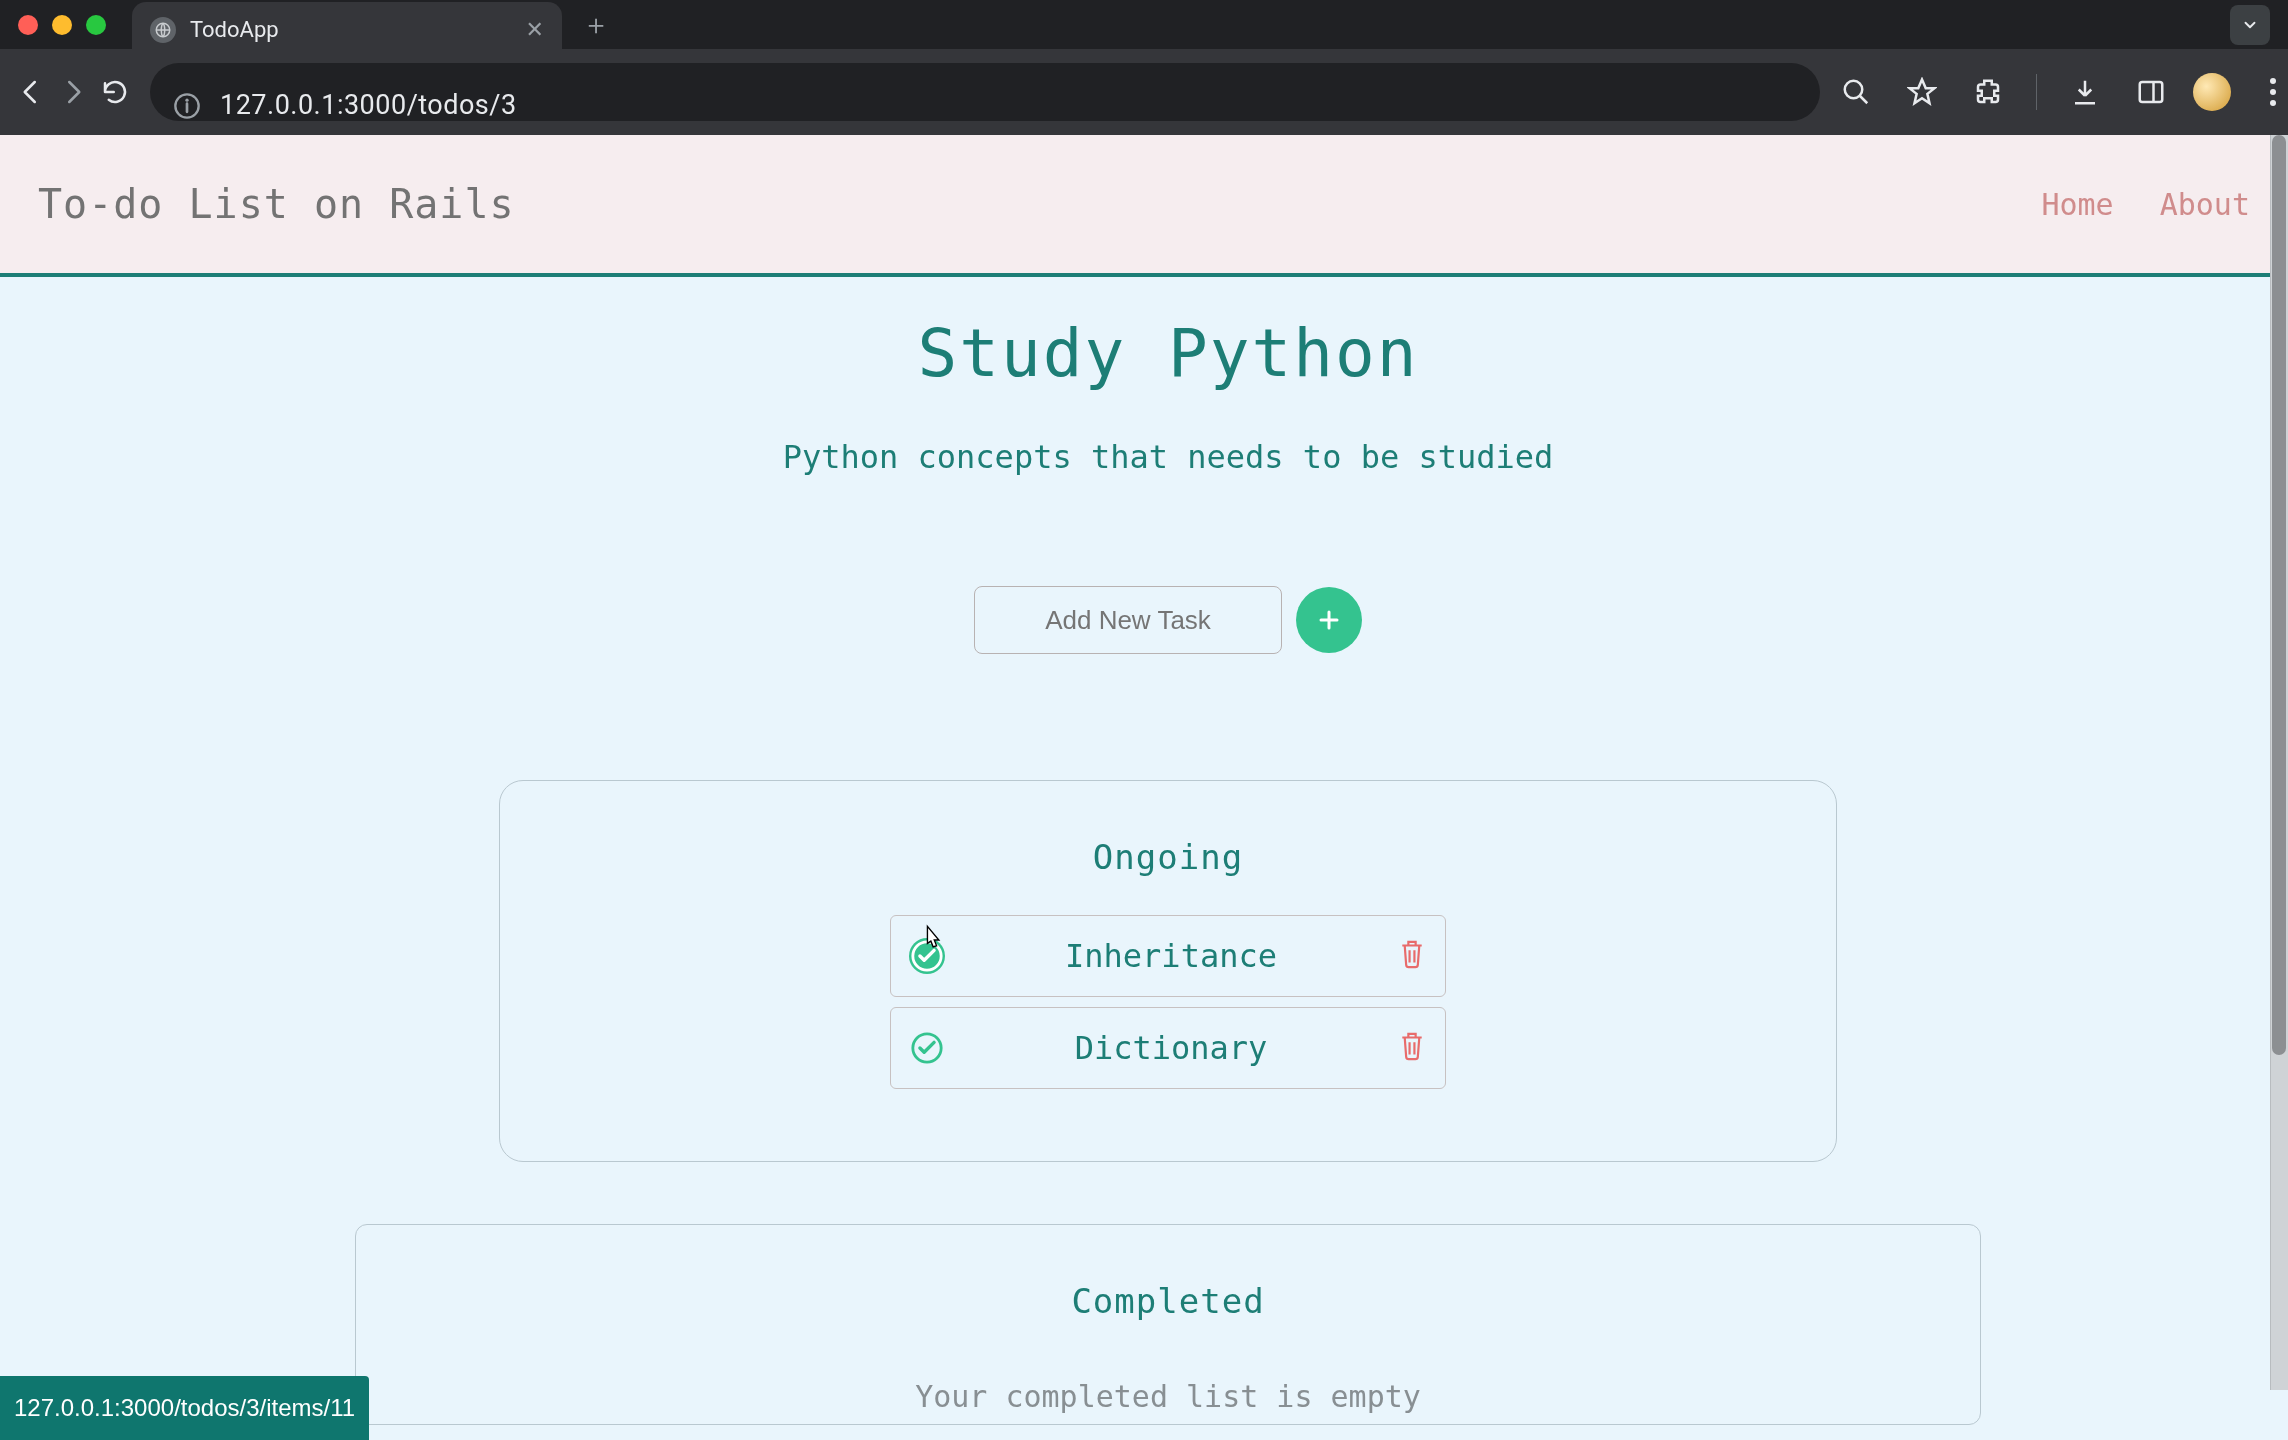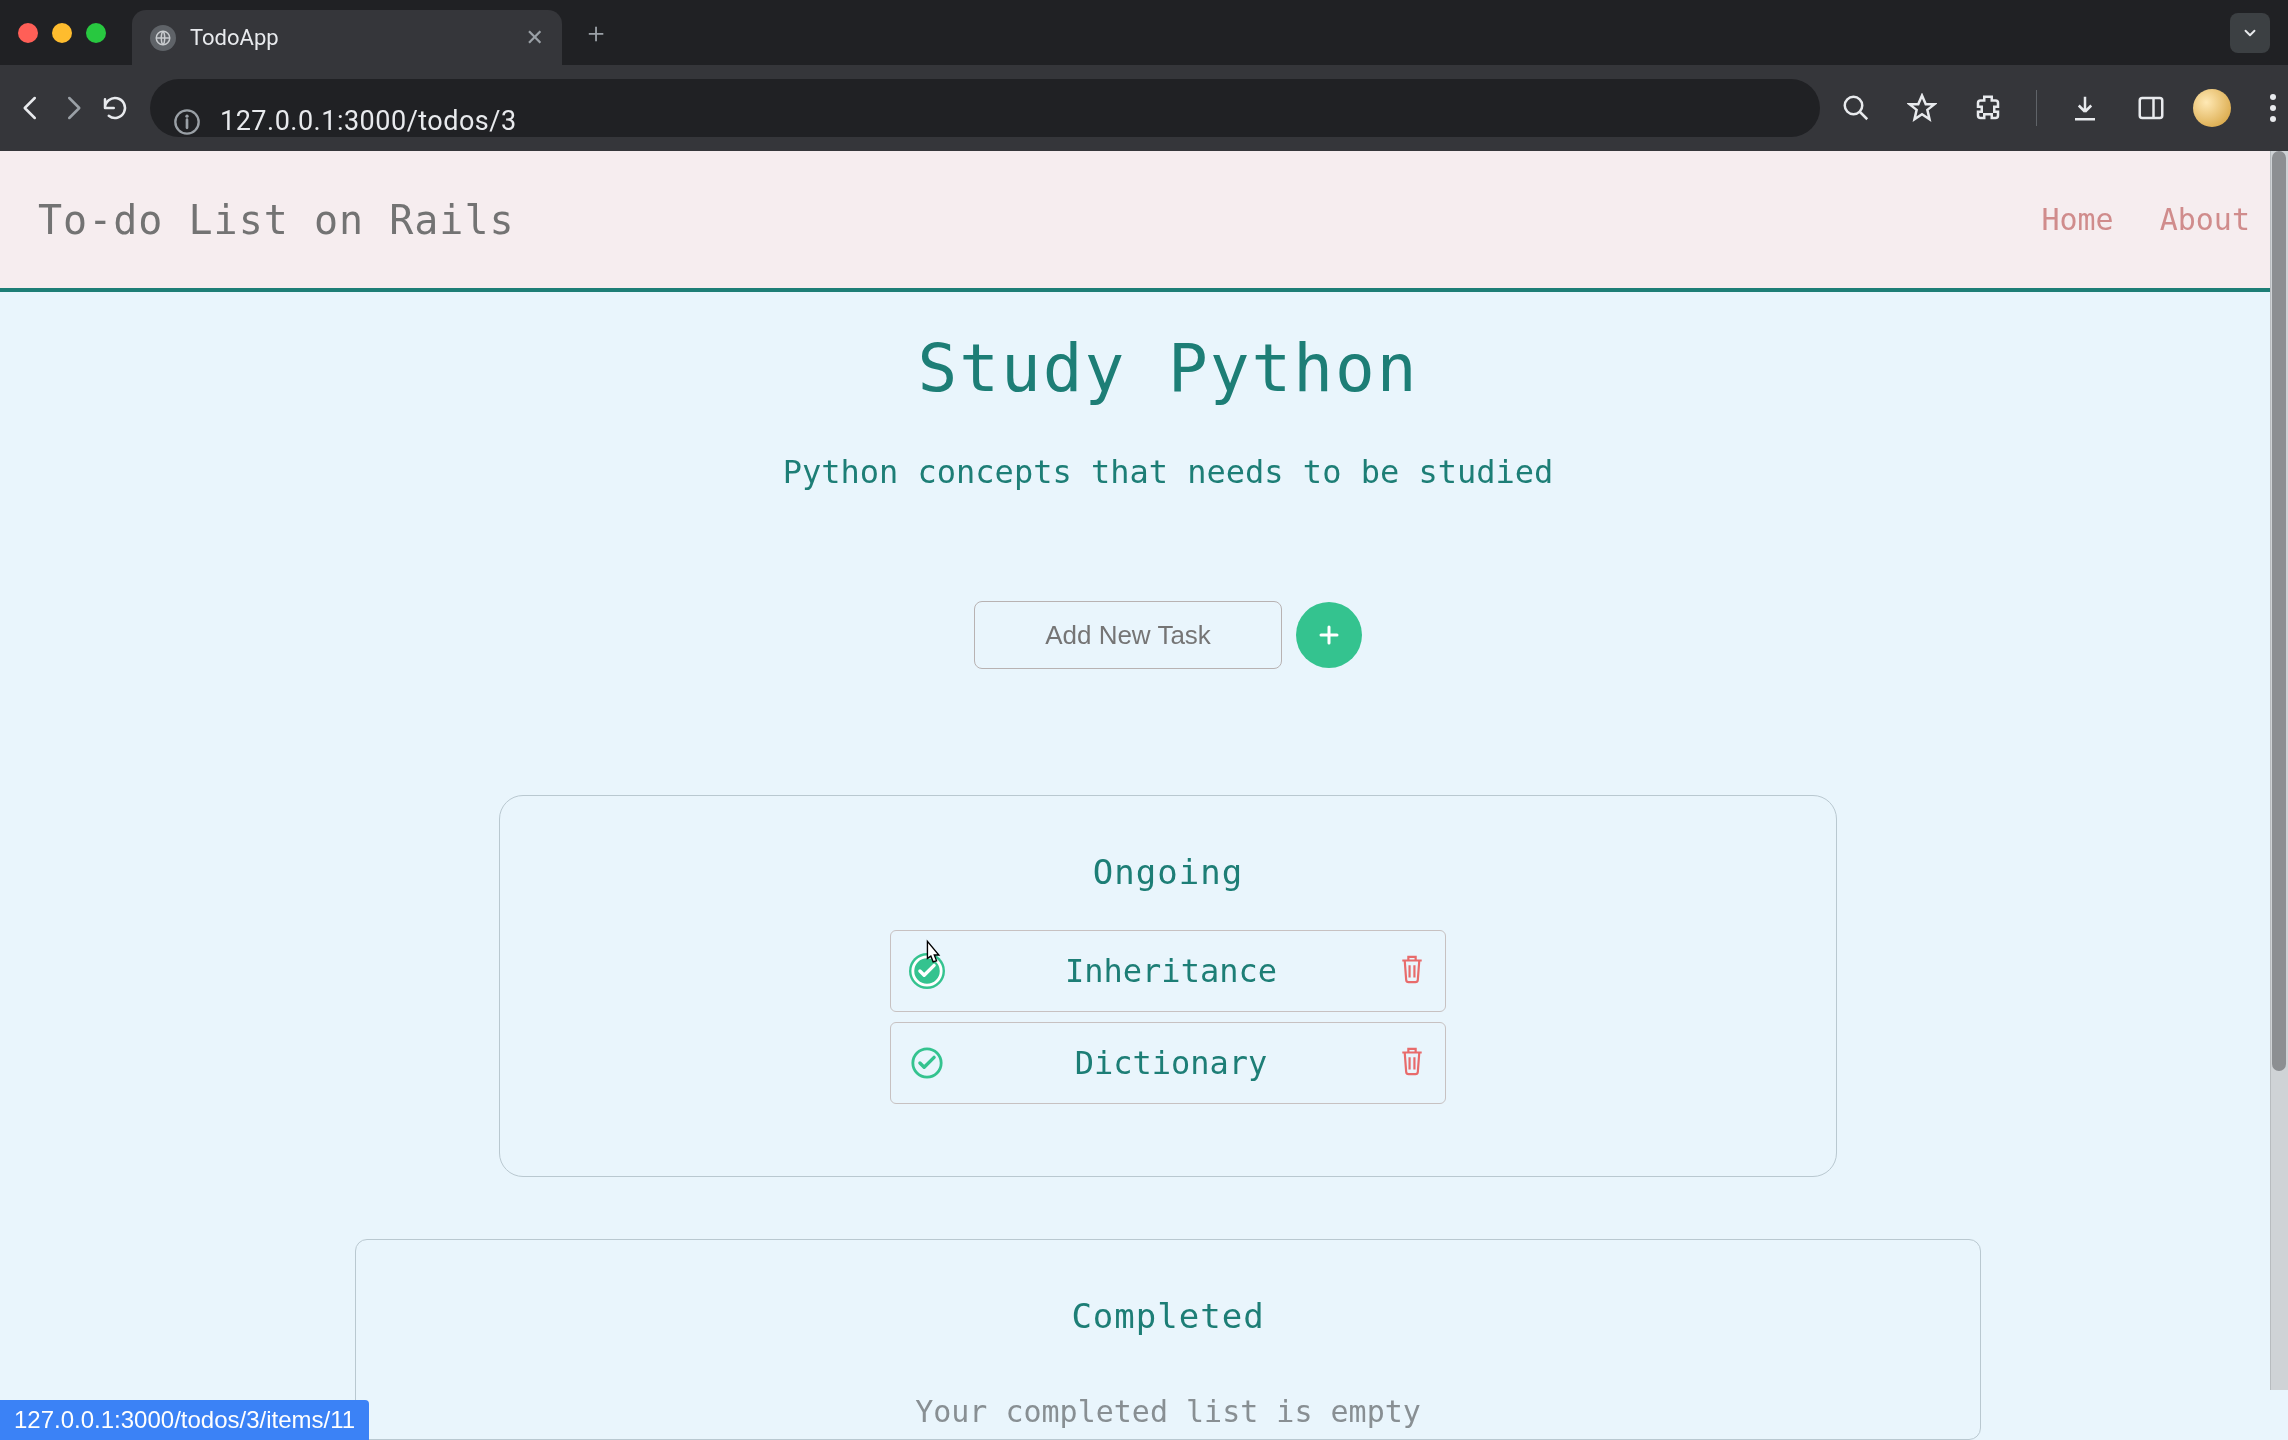--- a/index.html
+++ b/index.html
@@ -1,21 +1,21 @@
 <!DOCTYPE html>
 <html><head>
 <meta charset="utf-8">
 <style>
   * { box-sizing: border-box; margin: 0; padding: 0; }
   html, body { width: 2288px; height: 1440px; font-family: -apple-system, BlinkMacSystemFont, "Segoe UI", Roboto, sans-serif; }
   body { display: flex; flex-direction: column; background:#000; }
 
   
   .browser-chrome { background: #2b2b2d; display: flex; flex-direction: column; }
-  .tab-strip { height: 65px; display: flex; align-items: center; padding: 0 18px; background:#202124; position:relative; }
+  .tab-strip { height: 49px; display: flex; align-items: center; padding: 0 18px; background:#202124; position:relative; }
   .traffic-lights { display: flex; gap: 14px; margin-right: 26px; }
   .tl { width: 20px; height: 20px; border-radius: 50%; }
   .tl.red { background: #ff5f57; }
   .tl.yellow { background: #febc2e; }
   .tl.green { background: #28c840; }
   .tab { background: #35363a; height: 55px; width: 430px; border-radius: 14px 14px 0 0; display: flex; align-items: center; padding: 0 18px; gap: 14px; color: #e8eaed; font-size: 22px; position:relative; top:5px;}
   .tab .favicon { width: 26px; height: 26px; border-radius: 50%; background: #5f6368; display:flex; align-items:center; justify-content:center; }
   .tab .favicon svg { width:18px; height:18px; }
   .tab .title { flex: 1; white-space: nowrap; overflow: hidden; text-overflow: ellipsis; }
   .tab .close { color: #9aa0a6; font-size: 22px; cursor:pointer; }
@@ -67,21 +67,21 @@
   .task .trash { cursor:pointer; color:#e86b6b; }
   .task .trash svg{ width:30px; height:34px; stroke:#e86b6b; fill:none; stroke-width:1.8;}
   .cursor-pointer-overlay { position:absolute; left:27px; top:8px; pointer-events:none;}
   .cursor-pointer-overlay svg{width:28px;height:32px;}
 
   .panel2 { margin-top:62px; width:1626px; border:1.5px solid #b9c8d0; border-radius:12px; padding:56px 0 10px; display:flex; flex-direction:column; align-items:center;}
   .panel2 h2{ font-size:34px; font-weight:400; color:#1d7e76; letter-spacing:1px;}
   .empty-msg { margin-top:58px; font-size:30px; color:#888f93; }
 
   
-  .status-bar { position:absolute; left:0; bottom:0; background:#3b82f6; color:#fefefe; font-size:24px; padding:6px 14px; font-family:-apple-system,sans-serif; border-top-right-radius:4px;}
+  .status-bar { position:absolute; left:0; bottom:0; background:#0f766e; color:#fefefe; font-size:24px; padding:18px 14px; font-family:-apple-system,sans-serif; border-top-right-radius:4px;}
 </style>
 </head>
 <body>
 
 <div class="browser-chrome">
   <div class="tab-strip">
     <div class="traffic-lights">
       <div class="tl red"></div>
       <div class="tl yellow"></div>
       <div class="tl green"></div>

